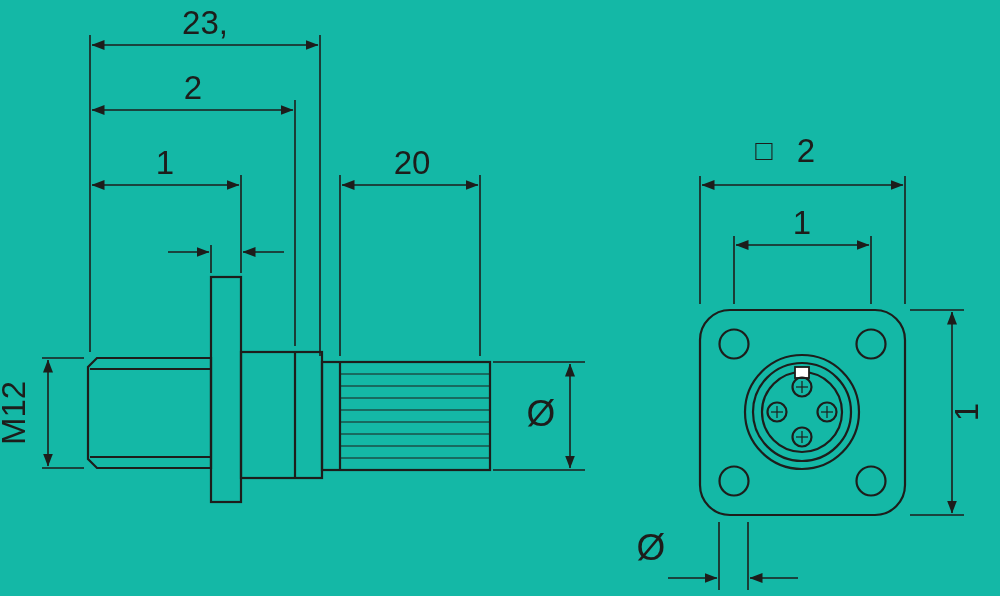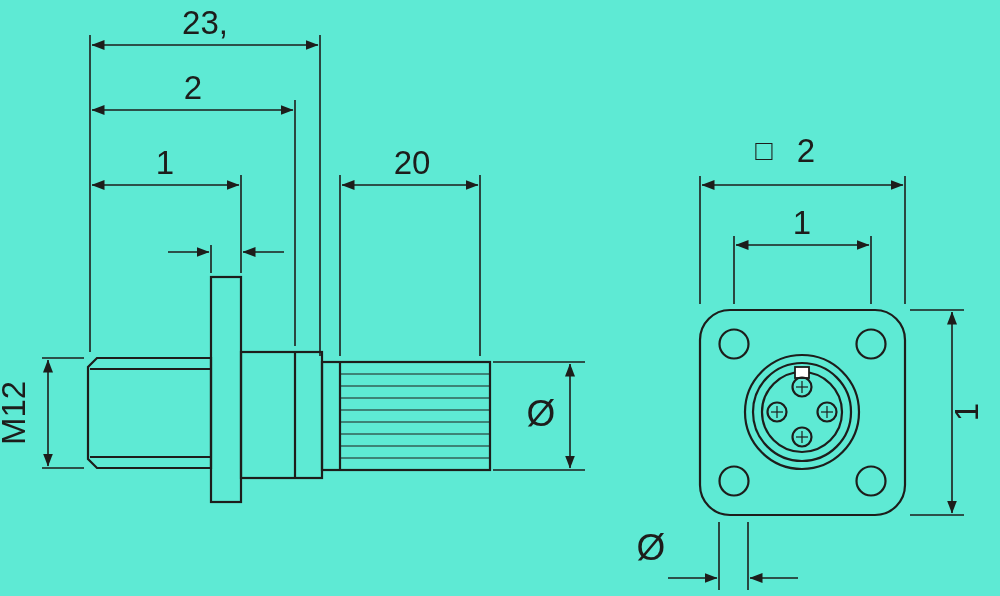--- a/index.html
+++ b/index.html
@@ -4,21 +4,21 @@
 <style>
   html, body {
     margin: 0;
     padding: 0;
     background: #ffffff;
   }
   .stage {
     position: relative;
     width: 1000px;
     height: 596px;
-    background: #5eead4;
+    background: #14b8a6;
     overflow: hidden;
   }
   svg text {
     font-family: "Liberation Sans", "DejaVu Sans", sans-serif;
     fill: #1d1d1b;
     stroke: none;
   }
   .obj {
     stroke: #1d1d1b;
     stroke-width: 2.2;

